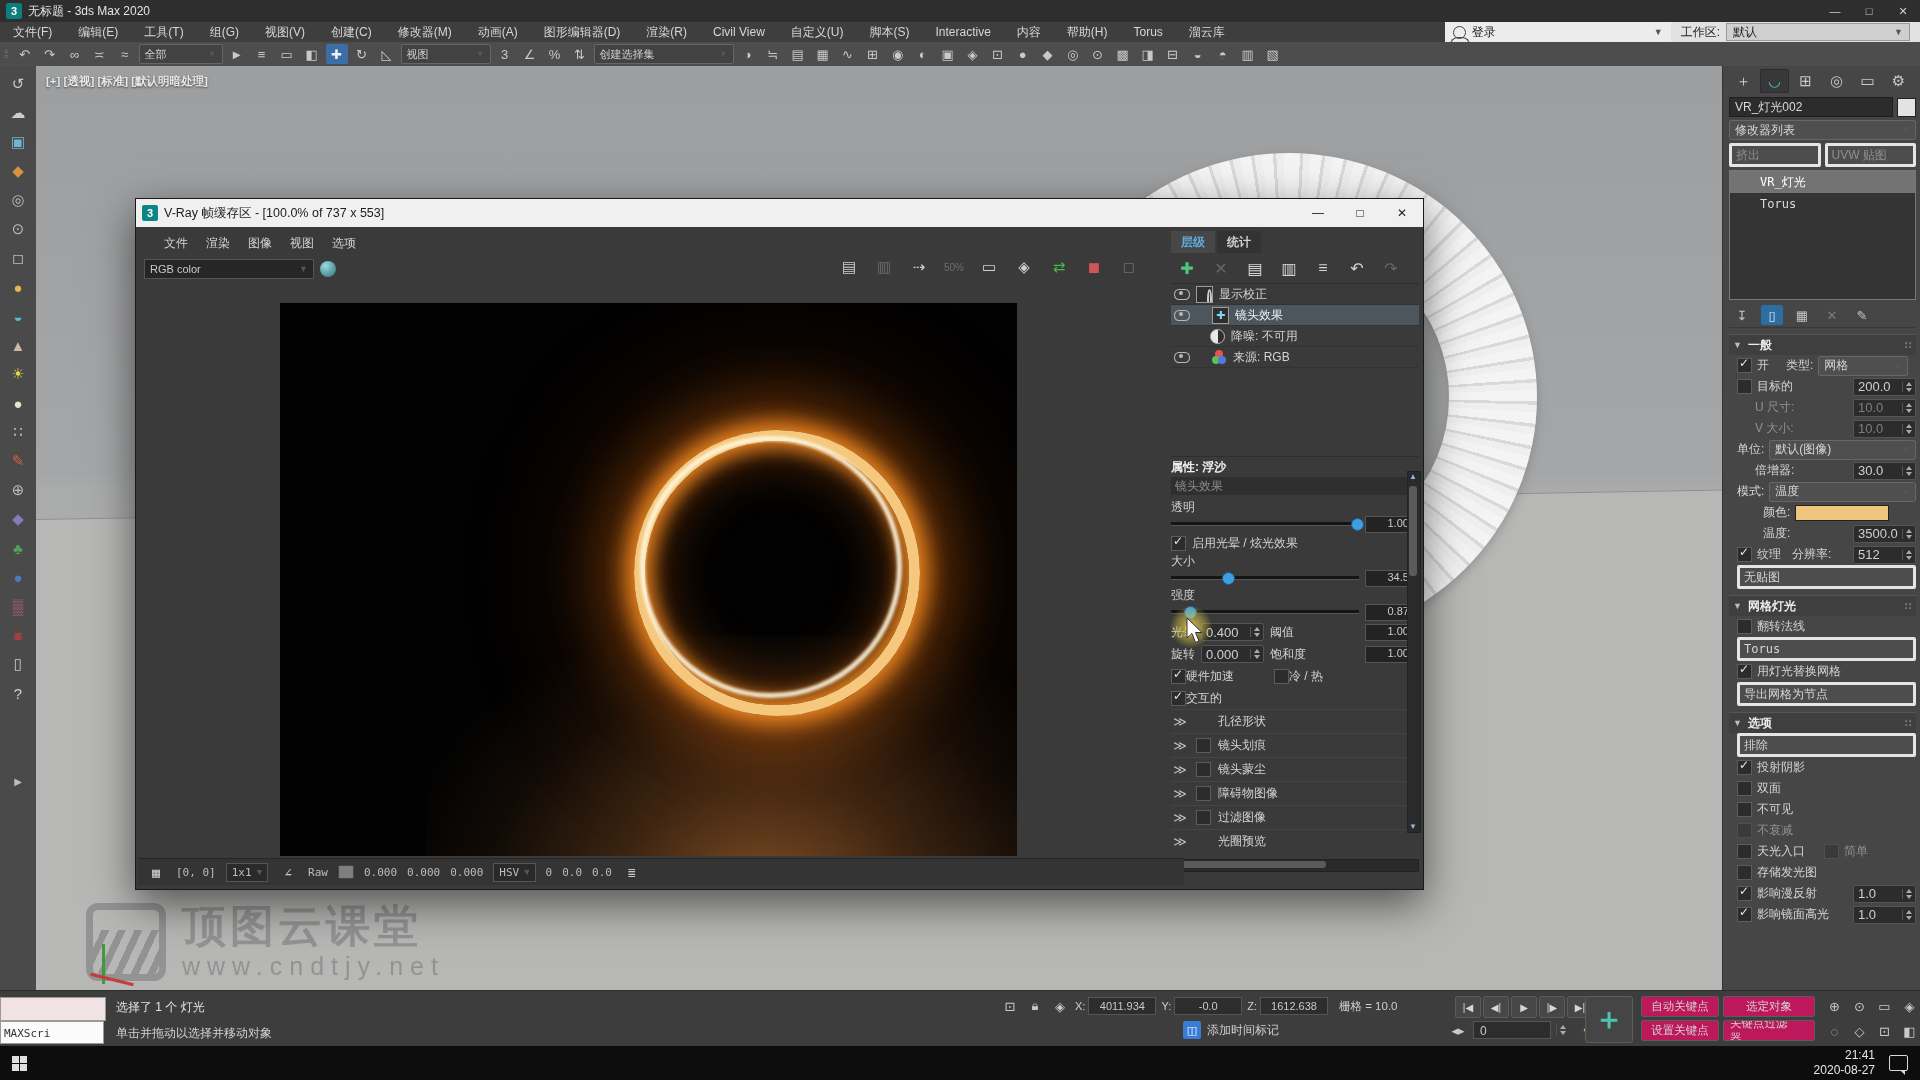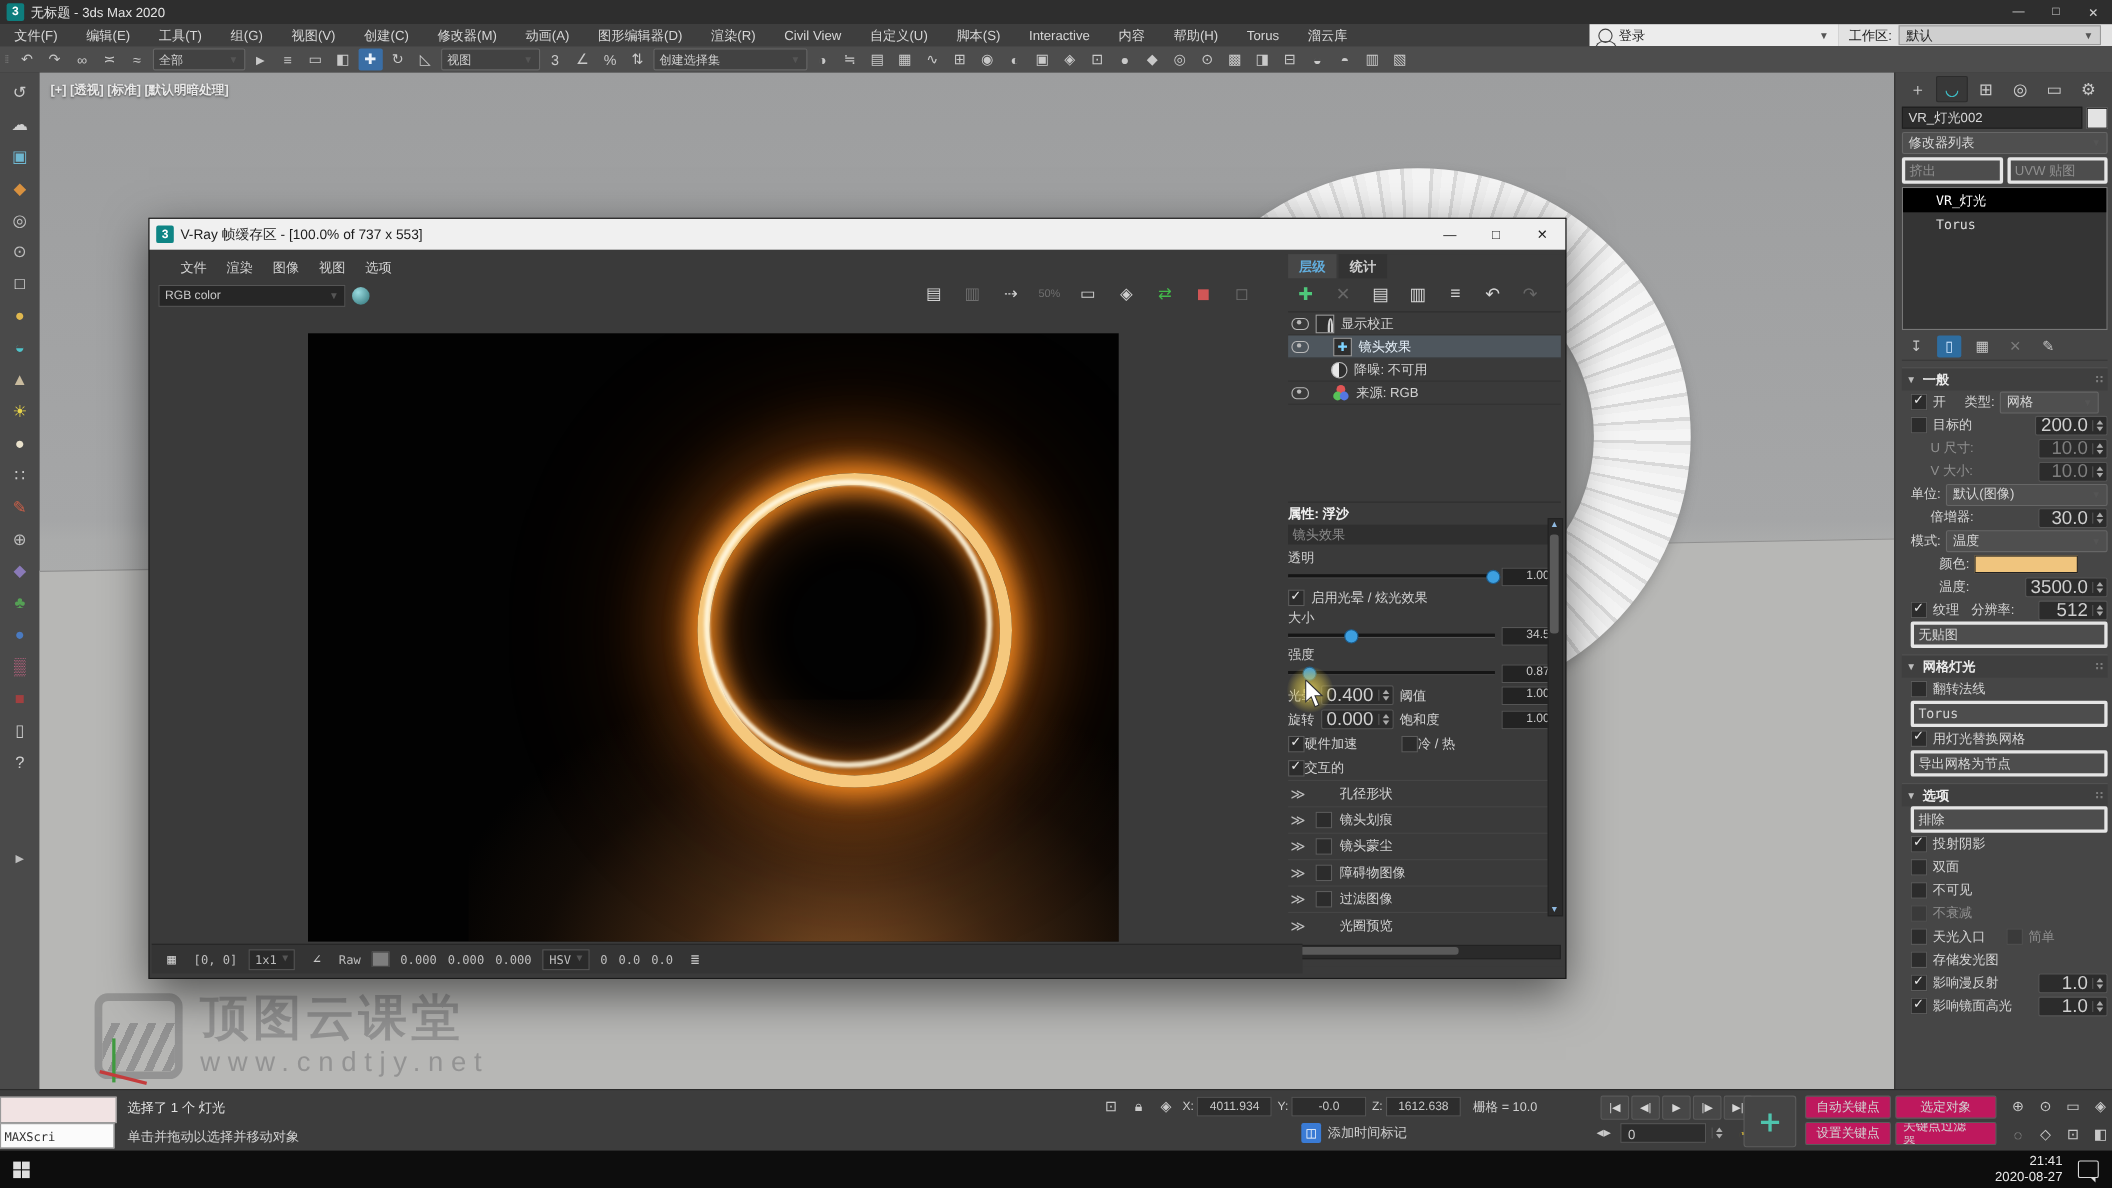--- a/index.html
+++ b/index.html
@@ -57,36 +57,36 @@
   .ctab{width:29px;height:24px;display:flex;align-items:center;justify-content:center;color:#c9c9c9;font-size:15px;border-radius:2px}
   .ctab.active{background:#383838;color:#3fc1c9;box-shadow:inset 0 0 0 1px #2c2c2c}
   .crow{display:flex;align-items:center;gap:4px;margin:3px 0;min-height:20px}
   .cinput{flex:1;background:#2c2c2c;border:1px solid #1f1f1f;height:18px;line-height:18px;padding:0 5px;color:#d8d8d8}
   .cswatch{width:17px;height:17px;background:#e3e3e3;border:1px solid #222;flex:none}
   .cdd{flex:1;background:#4f4f4f;border:1px solid #666;height:18px;display:flex;align-items:center;justify-content:space-between;padding:0 5px;color:#d6d6d6;border-radius:2px}
   .cbtn{background:#4d4d4d;border:3px solid #e5e5e5;border-radius:2px;height:18px;line-height:18px;text-align:left;color:#d6d6d6;padding:0 4px}
   .cbtn.dim{color:#8f8f8f}
   .stack{height:128px;background:#343434;border:1px solid #777;margin:3px 0;overflow:hidden}
   .stack-row{height:22px;line-height:22px;padding-left:30px;color:#dcdcdc;font-family:"DejaVu Sans Mono",monospace;font-size:12px}
-  .stack-row.sel{background:#000000;color:#fff}
+  .stack-row.sel{background:#737373;color:#fff}
   .stools{display:flex;align-items:center;gap:8px;height:24px;border-bottom:1px solid #393939;margin-bottom:4px;padding:0 2px}
   .sti{width:22px;height:20px;display:flex;align-items:center;justify-content:center;color:#c5c5c5;font-size:13px;border-radius:2px}
   .sti.active{background:#2e6da0;color:#cfe6ff}
   .sti.dim{color:#7c7c7c}
   .rollout{margin-top:6px;border-top:1px solid #555}
   .rhead{height:20px;display:flex;align-items:center;background:#3f3f3f;color:#ececec;font-weight:bold;gap:6px;padding:0 4px}
   .rhead .rgrip{margin-left:auto;color:#7d7d7d;font-size:10px}
   .rarrow{font-size:9px;color:#bdbdbd}
   .prow{display:flex;align-items:center;gap:5px;min-height:21px;padding-left:8px;color:#d4d4d4}
   .prow.dim, .dim-t{color:#8f8f8f}
   .cb{width:13px;height:13px;background:#2c2c2c;border:1px solid #5c5c5c;flex:none;position:relative}
   .cb.on::after{content:"✓";position:absolute;left:1px;top:-3px;color:#e8e8e8;font-size:12px}
   .cb.dimc{opacity:.45}
   .spn{display:flex;align-items:center;background:#2c2c2c;border:1px solid #555;height:16px;border-radius:2px}
-  .spn .v{padding:0 4px;color:#cfcfcf;min-width:40px;text-align:right;font-size:17px}
+  .spn .v{padding:0 4px;color:#cfcfcf;min-width:40px;text-align:left;font-size:13px}
   .spn.dimv .v{color:#7e7e7e}
   .ar{display:flex;flex-direction:column;justify-content:center;gap:2px;padding:0 3px;border-left:1px solid #555}
   .ar i{display:block;width:0;height:0;border-left:3px solid transparent;border-right:3px solid transparent}
   .ar .up{border-bottom:4px solid #aaa}
   .ar .dn{border-top:4px solid #aaa}
   .colorsw{width:92px;height:14px;background:#f0c57e;border:1px solid #222}
   
   .vfb{left:135px;top:198px;width:1287px;height:690px;background:#3a3a3a;border:1px solid #191919;
        box-shadow:0 14px 40px rgba(0,0,0,.55);z-index:10}
   .vfb-title{height:28px;background:#f0f0f0;display:flex;align-items:center;color:#1c1c1c}

